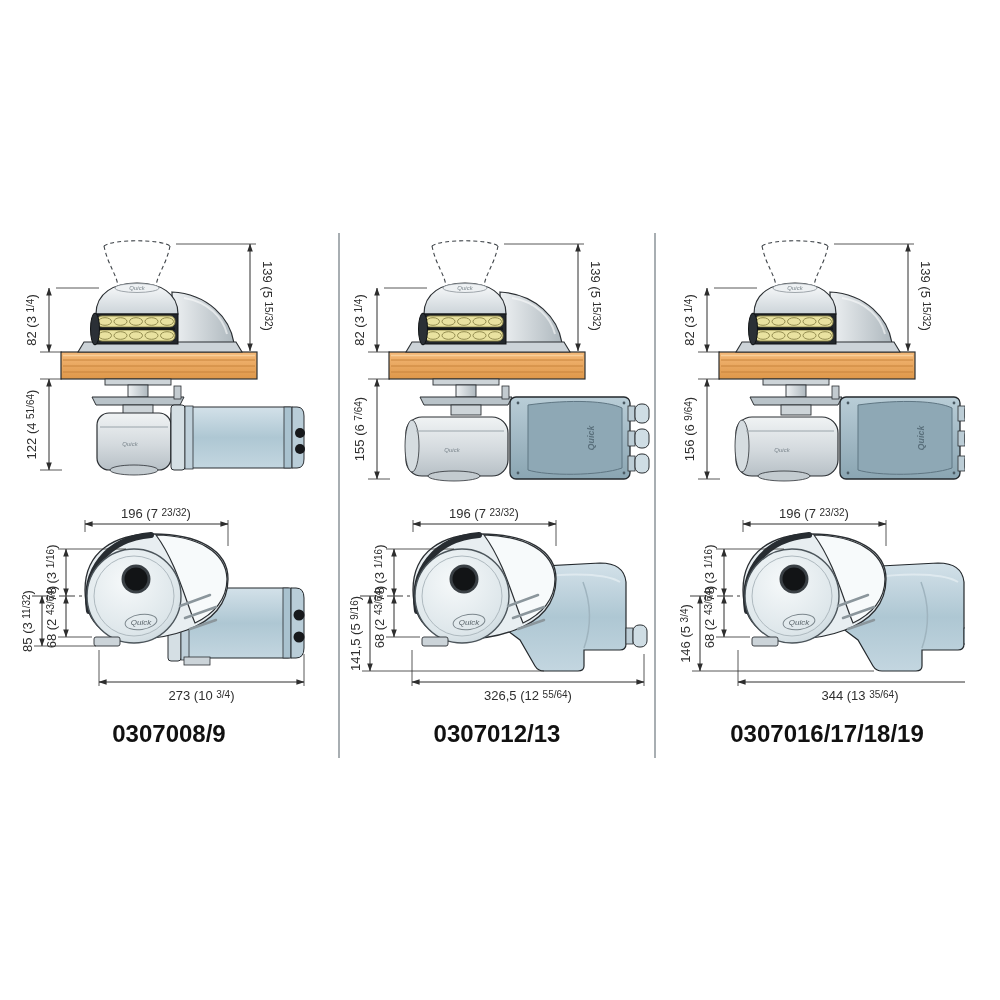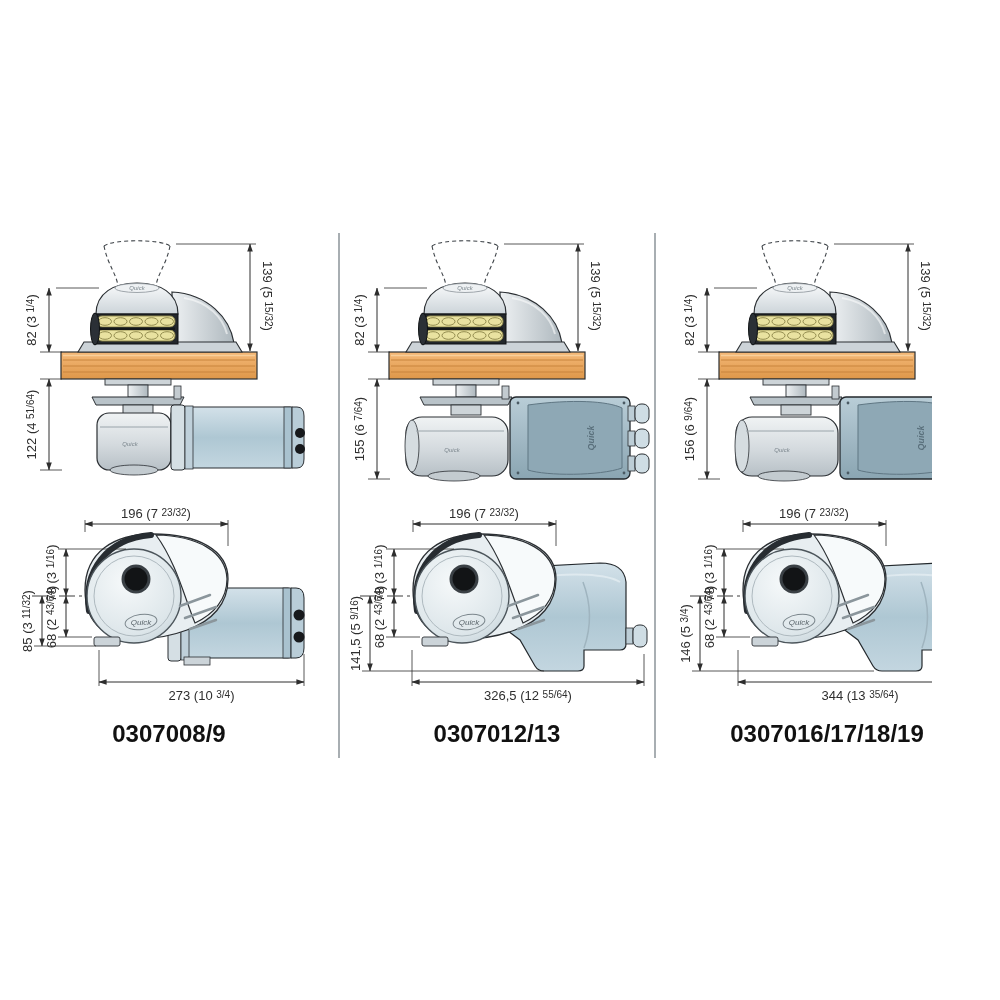--- a/index.html
+++ b/index.html
@@ -1,17 +1,17 @@
 <!DOCTYPE html>
 <html><head>
 <meta charset="utf-8">
 <style>
   html,body{margin:0;padding:0;background:#ffffff;}
   .page{position:relative;width:932px;height:1000px;background:#fff;overflow:hidden;
-        font-family:"Liberation Sans", sans-serif;}
+        font-family:"Liberation Sans", sans-serif;padding-left:33px;}
   .divider{position:absolute;top:233px;height:525px;width:2px;background:#a8aeb2;}
   .colsvg{position:absolute;top:230px;width:330px;height:530px;}
   text{font-family:"Liberation Sans", sans-serif;}
   .dim-text{font-size:13px;fill:#2e2e2e;}
   .model-text{font-size:24px;font-weight:bold;fill:#111;}
   .tiny-logo{font-size:6px;font-style:italic;fill:#79848b;}
   .box-logo{font-size:9px;font-weight:bold;font-style:italic;fill:#5a707c;}
   .plan-logo{font-size:8px;font-style:italic;fill:#59646a;}
 </style>
 </head>

